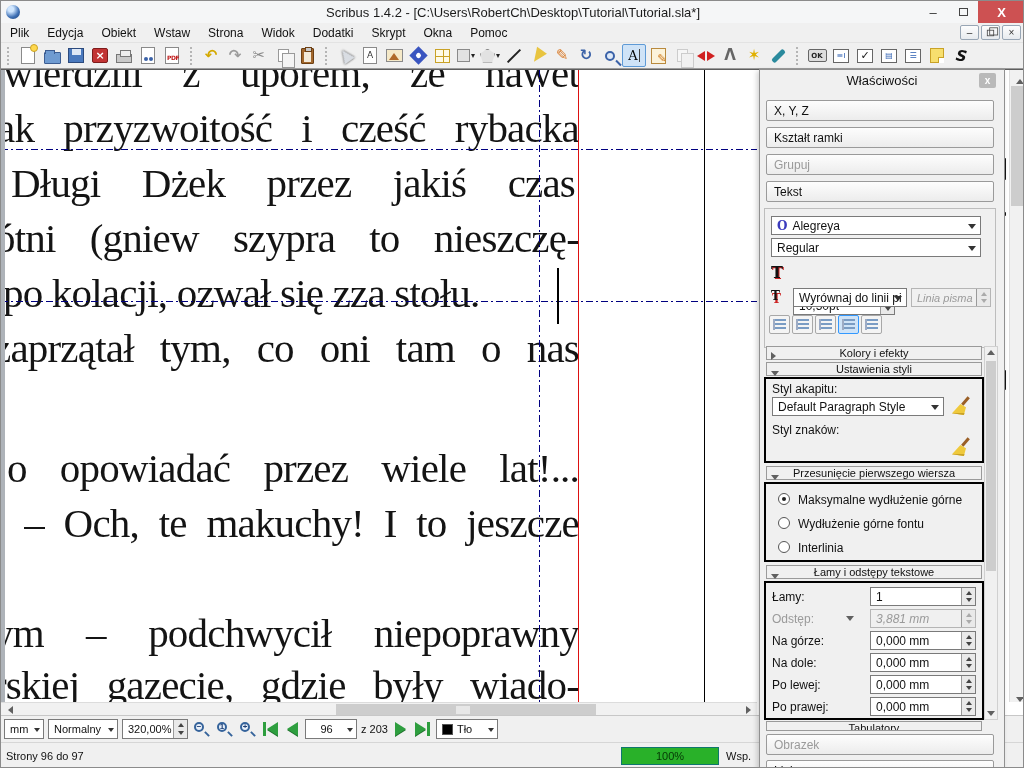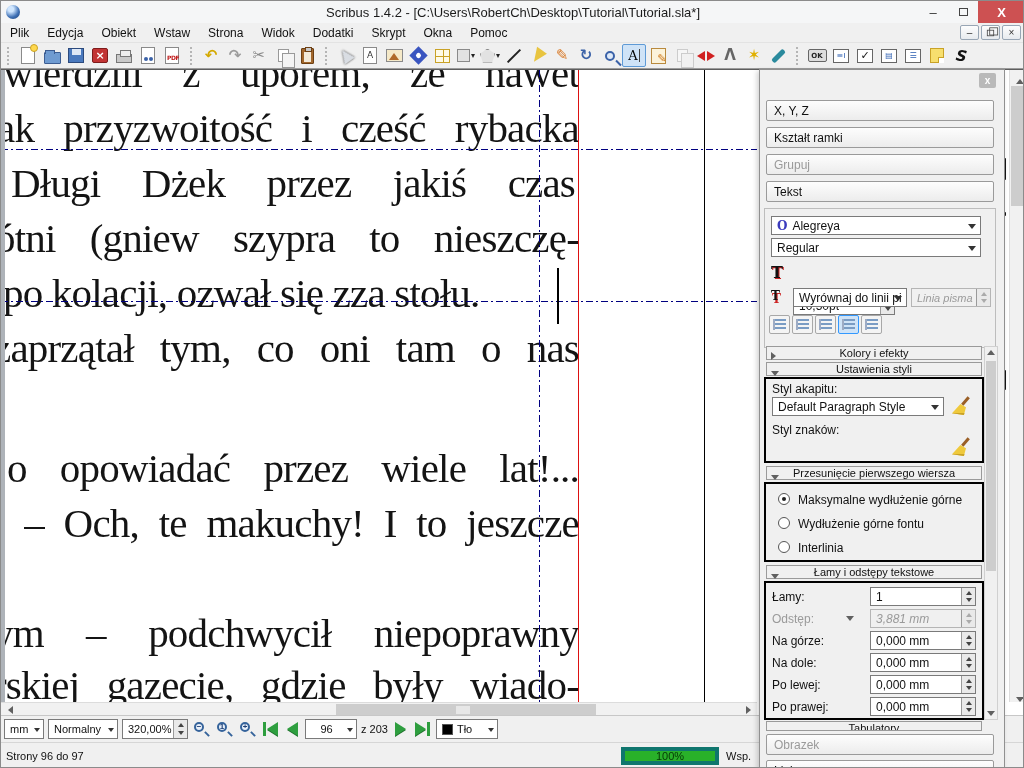--- a/index.html
+++ b/index.html
@@ -138,21 +138,21 @@
   .bb-combo .cv { position:absolute; right:3px; top:8px; width:0; height:0; border-left:3.5px solid transparent; border-right:3.5px solid transparent; border-top:4px solid #333; }
   .mag { width:19px; height:19px; position:relative; }
   .mag .c { position:absolute; left:2px; top:2px; width:10px; height:10px; border:2px solid #35639b; border-radius:50%; background:#e8f0fa; font-size:8px; font-weight:bold; color:#1d3e74; display:flex; align-items:center; justify-content:center; }
   .mag .h { position:absolute; left:12px; top:13px; width:6px; height:2px; background:#35639b; transform:rotate(45deg); }
   .nav { width:18px; height:18px; display:flex; align-items:center; justify-content:center; gap:1px; }
   .gtri-l { width:0; height:0; border-top:7px solid transparent; border-bottom:7px solid transparent; border-right:11px solid #2e9e3f; filter:drop-shadow(0 1px 0 #1c6e2a); }
   .gtri-r { width:0; height:0; border-top:7px solid transparent; border-bottom:7px solid transparent; border-left:11px solid #2e9e3f; filter:drop-shadow(0 1px 0 #1c6e2a); }
   .gbar { width:3px; height:14px; background:#2e9e3f; }
   .swatch { width:11px; height:11px; background:#000; border:1px solid #555; margin-right:4px; }
   .statusbar { position:absolute; left:0; top:741px; width:1024px; height:27px; background:#f0f0f0; border-top:1px solid #d6d6d6; font-size:11px; color:#111; }
-  .progress { position:absolute; left:620px; top:4px; width:98px; height:18px; background:#29b129; border:4px solid #0f766e; display:flex; align-items:center; justify-content:center; font-size:11px; color:#063806; }
+  .progress { position:absolute; left:620px; top:4px; width:98px; height:18px; background:#29b129; border:1px solid #0f766e; display:flex; align-items:center; justify-content:center; font-size:11px; color:#063806; }
 </style>
 </head>
 <body>
 
 <div class="titlebar">
   <div class="app-orb"></div>
   <div class="title-text">Scribus 1.4.2 - [C:\Users\RobertCh\Desktop\Tutorial\Tutorial.sla*]</div>
   <div class="caption-btns">
     <div class="cap">–</div>
     <div class="cap">
@@ -423,20 +423,21 @@
     </div>
 </div>
 
 <div class="statusbar">
   <span style="position:absolute; left:5px; top:7px;">Strony 96 do 97</span>
   <div class="progress">100%</div>
   <span style="position:absolute; left:725px; top:7px;">Wsp.</span>
 </div>
 
 <div class="panel">
+  <div class="p-title">Właściwości</div>
   <div class="p-close">x</div>
 
   <div class="p-btn" style="top:30px;">X, Y, Z</div>
   <div class="p-btn" style="top:57px;">Kształt ramki</div>
   <div class="p-btn disabled" style="top:84px;">Grupuj</div>
   <div class="p-btn" style="top:111px;">Tekst</div>
 
   <div class="p-group">
     <div class="combo" style="position:absolute; left:6px; top:7px; width:210px;">
       <span style="font-family:'DejaVu Serif',serif; font-weight:bold; color:#3b3bbd; margin-right:5px;">O</span>

